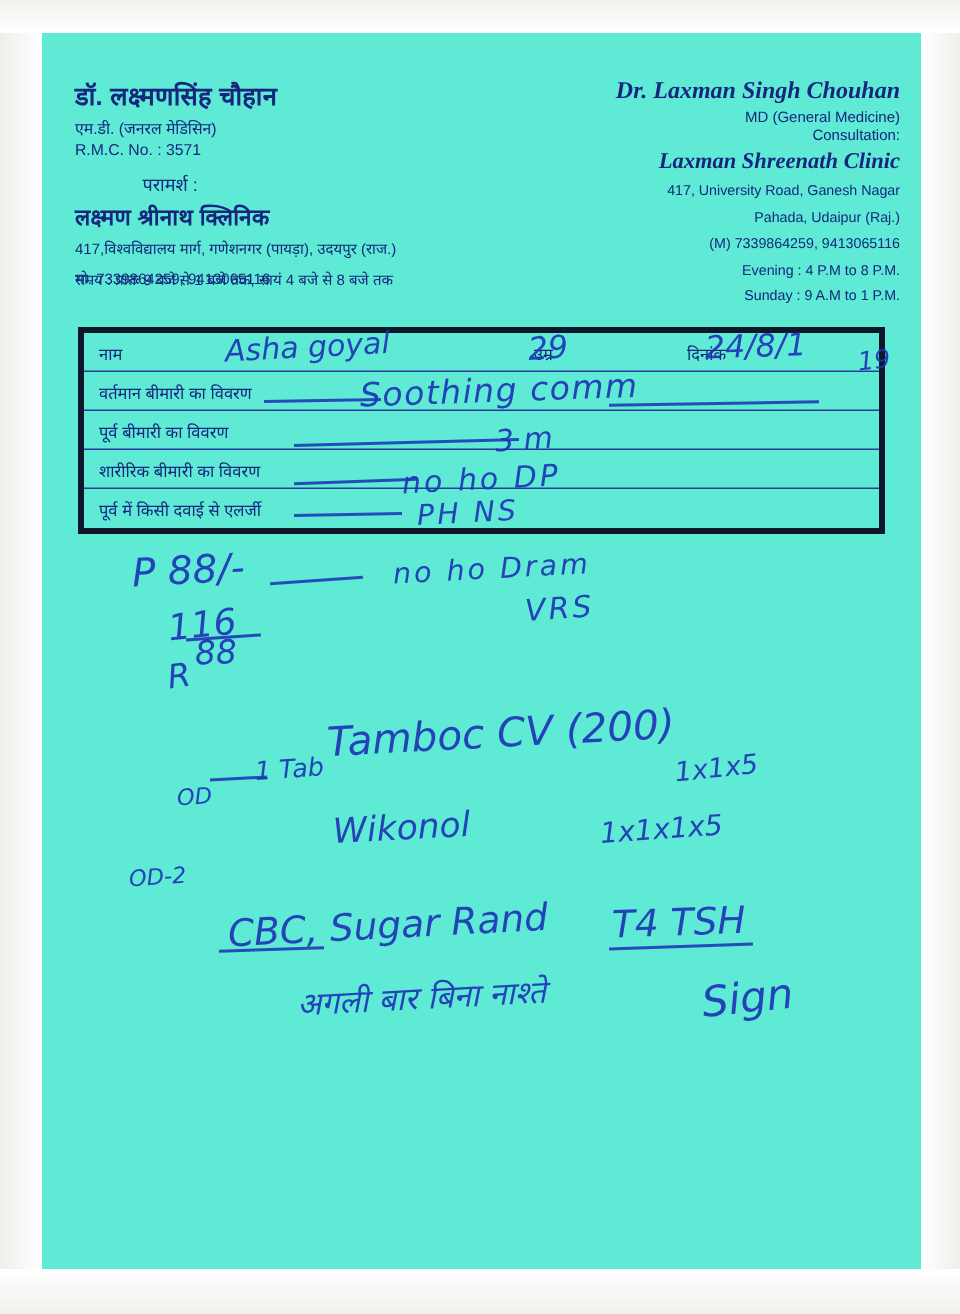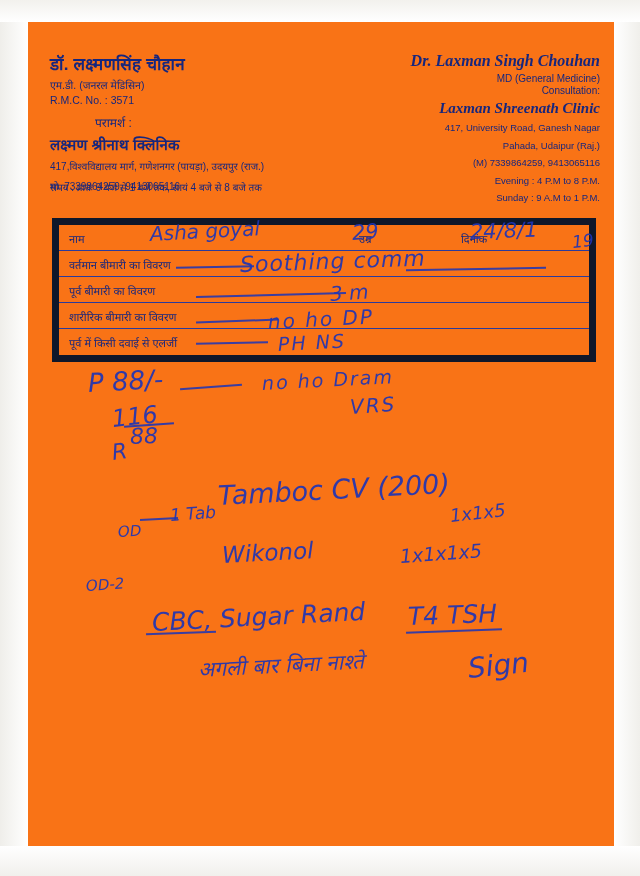--- a/index.html
+++ b/index.html
@@ -10,21 +10,21 @@
   body {
     width: 640px;
     height: 876px;
     position: relative;
     font-family: "Liberation Sans", sans-serif;
     overflow: hidden;
   }
   .page {
     position: absolute;
     inset: 0;
-    background: #f97316;
+    background: #5eead4;
   }
   
   .paper-edge-left {
     position: absolute;
     left: 0; top: 0; bottom: 0; width: 28px;
     background: linear-gradient(to right, #efeeea, #ffffff);
   }
   .paper-edge-right {
     position: absolute;
     right: 0; top: 0; bottom: 0; width: 26px;
@@ -145,21 +145,21 @@
     padding-left: 28px;
   }
 
   
   .formbox {
     position: absolute;
     left: 52px;
     top: 218px;
     width: 530px;
     height: 130px;
-    border: 7px solid #0f172a;
+    border: 4px solid #0f172a;
   }
   .formrow {
     position: absolute;
     left: 0;
     width: 100%;
     height: 26px;
     border-bottom: 1px solid #2b3b9c;
     box-sizing: border-box;
   }
   .formrow.last { border-bottom: none; }

